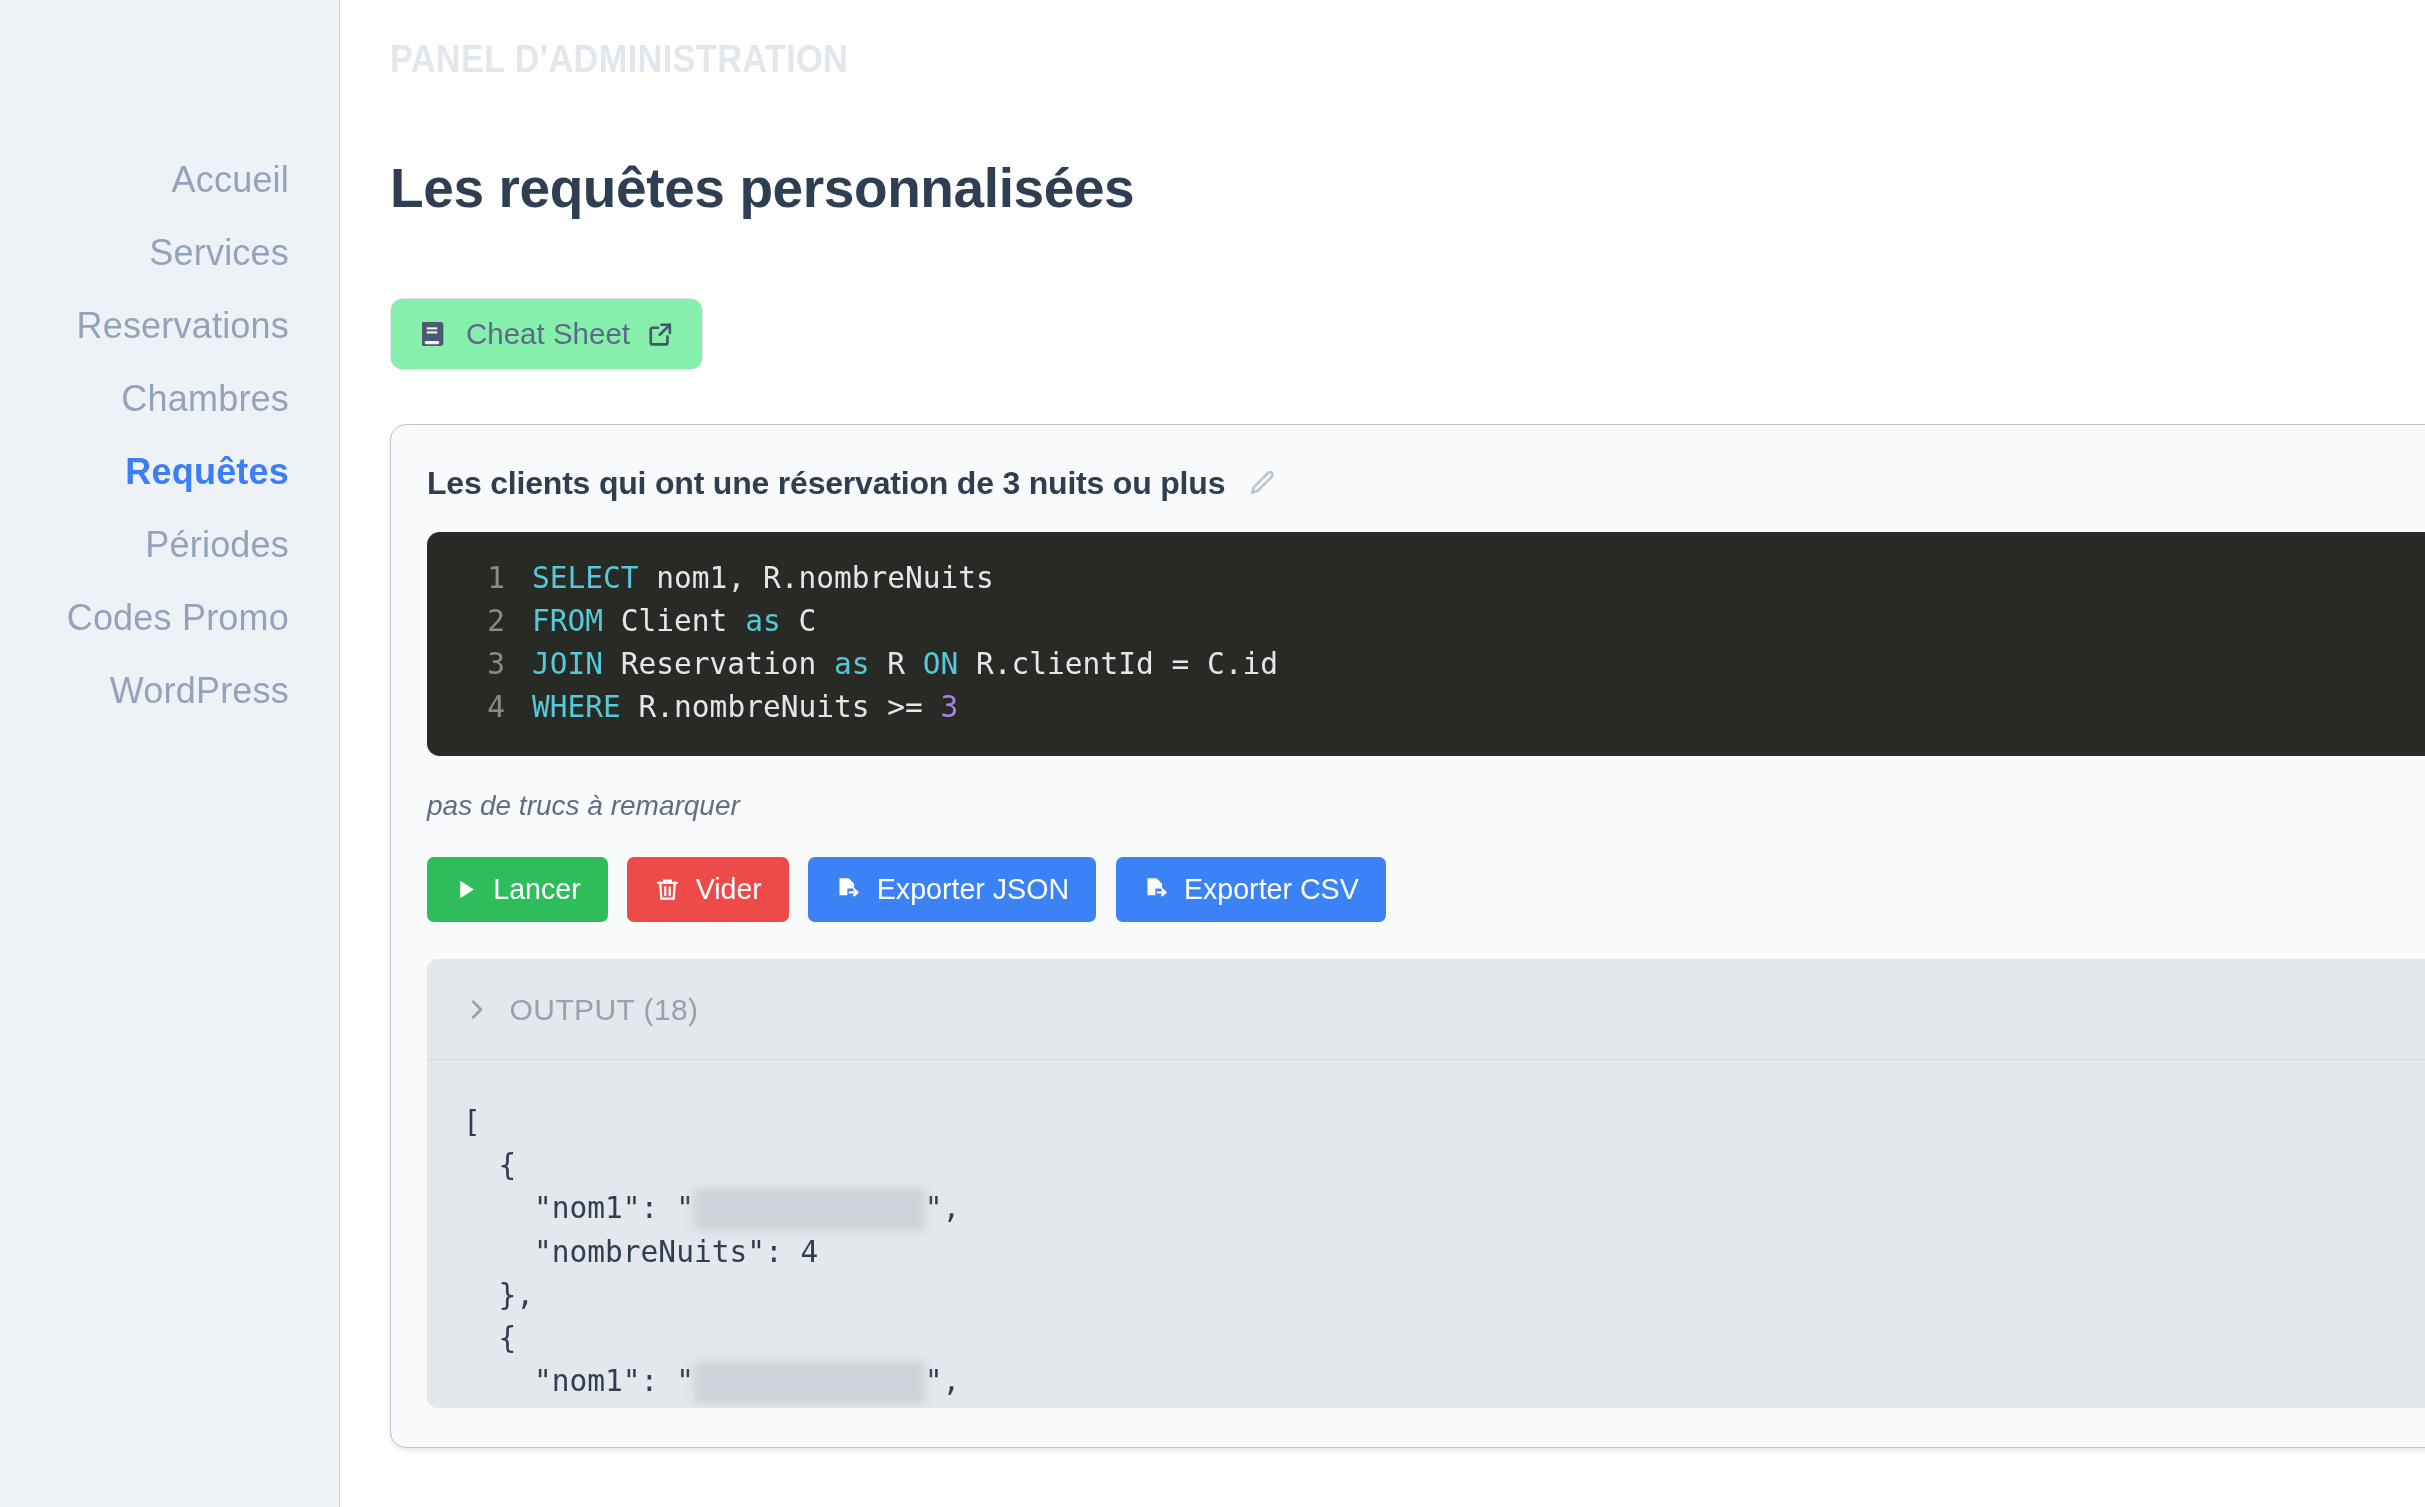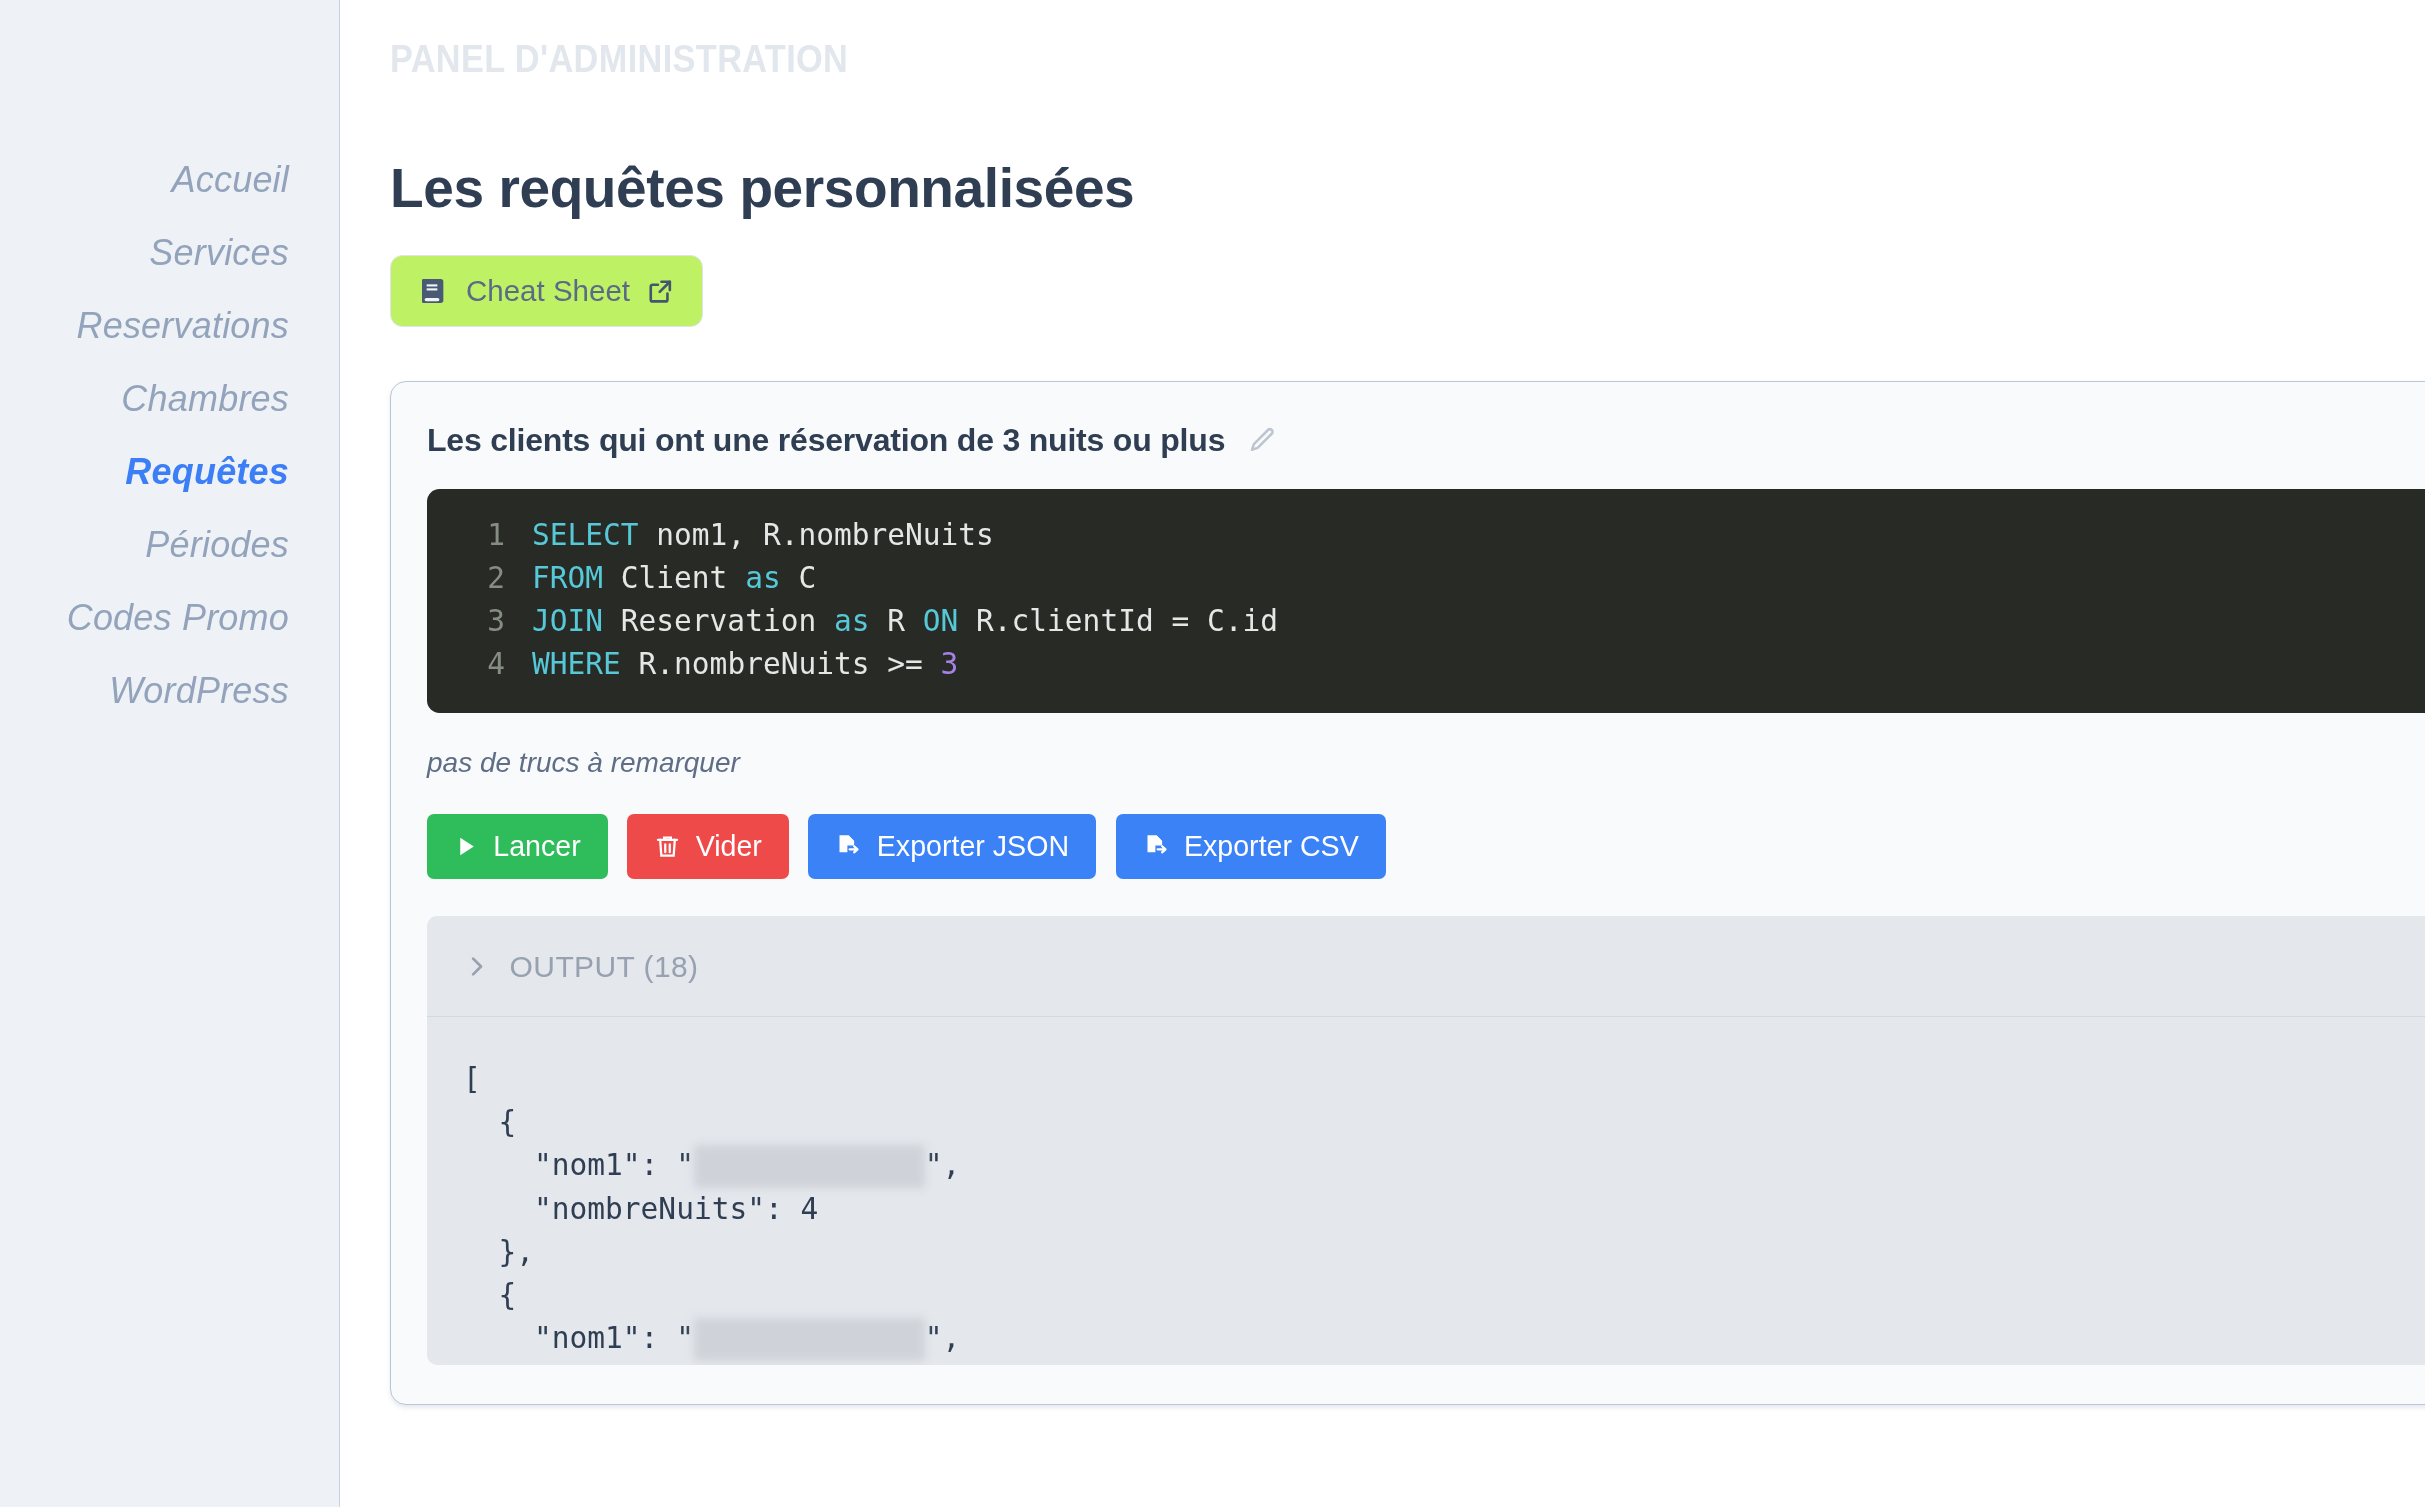--- a/index.html
+++ b/index.html
@@ -22,21 +22,20 @@
   
   .sidebar {
     width: 340px;
     flex: 0 0 340px;
     background: #eef2f7;
     border-right: 1.8px solid #c9d1dd;
     padding-top: 143px;
     display: flex;
     flex-direction: column;
     align-items: flex-start;
-    font-style: italic;
   }
 
   .nav-item {
     display: block;
     width: 100%;
     text-align: right;
     padding: 0 50px 0 0;
     font-size: 36px;
     line-height: 73px;
     color: #93a3bb;
@@ -89,25 +88,25 @@
     color: #6b7a93;
     line-height: 41px;
     margin-top: 10.7px;
   }
 
   
   .cheat-btn {
     display: inline-flex;
     align-items: center;
     gap: 16px;
-    background: #bef264;
+    background: #86efac;
     border: 0.9px solid #dfe4ec;
     border-radius: 12.5px;
     padding: 18px 27px;
-    margin-top: 29px;
+    margin-top: 72px;
     cursor: pointer;
     font-size: 29.5px;
     color: #5b6b86;
     font-weight: 400;
   }
   .cheat-btn .label { color: #5b6b86; }
 
   .icon { display: inline-flex; align-items: center; justify-content: center; }
 
   

